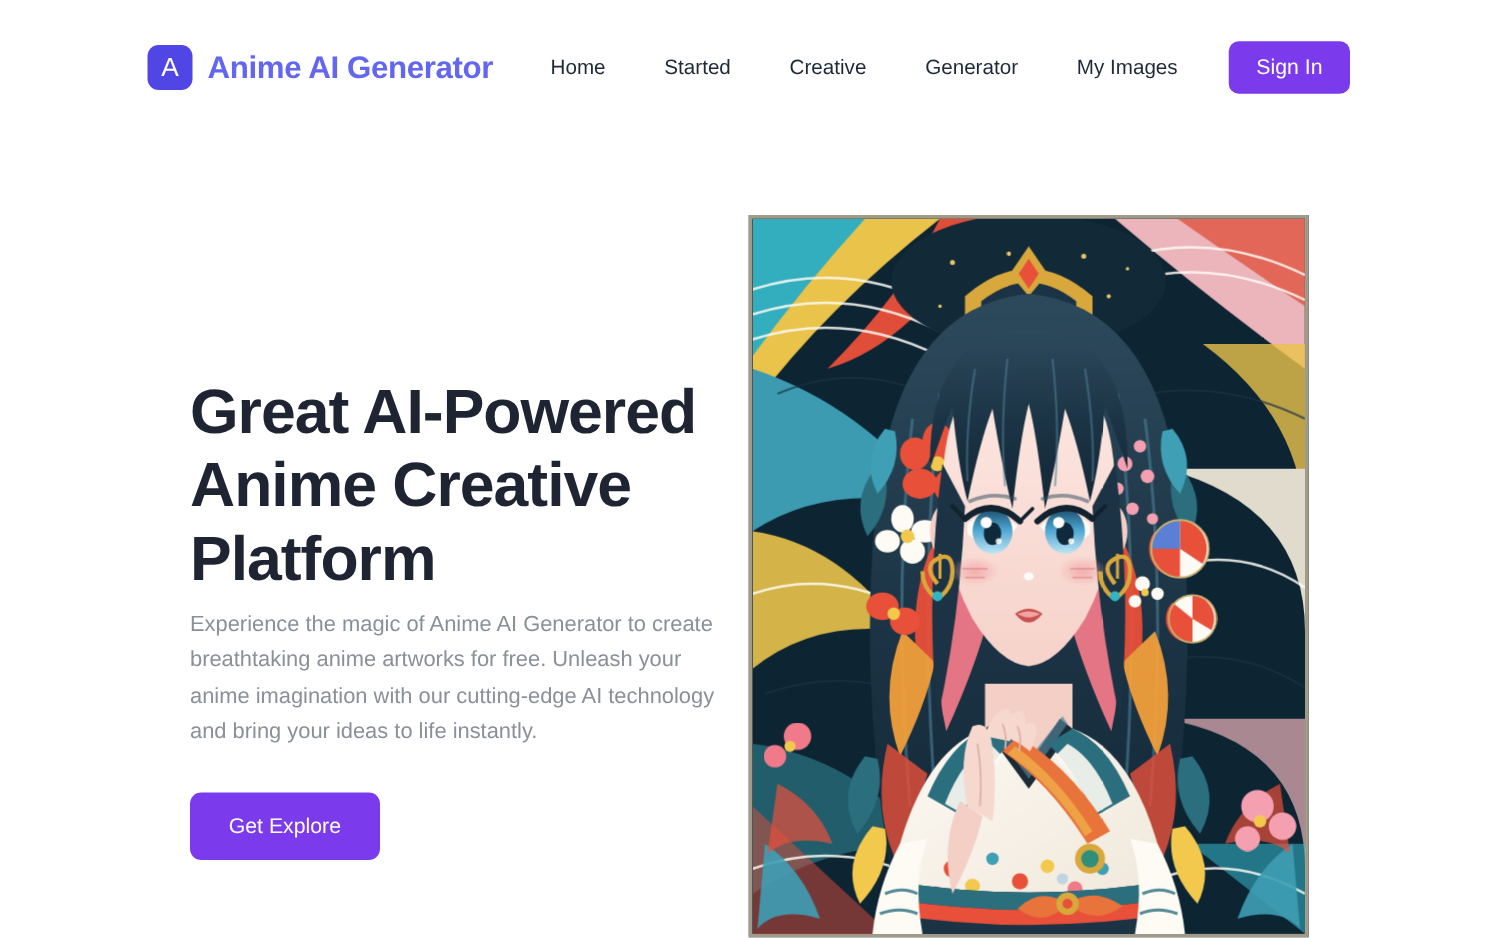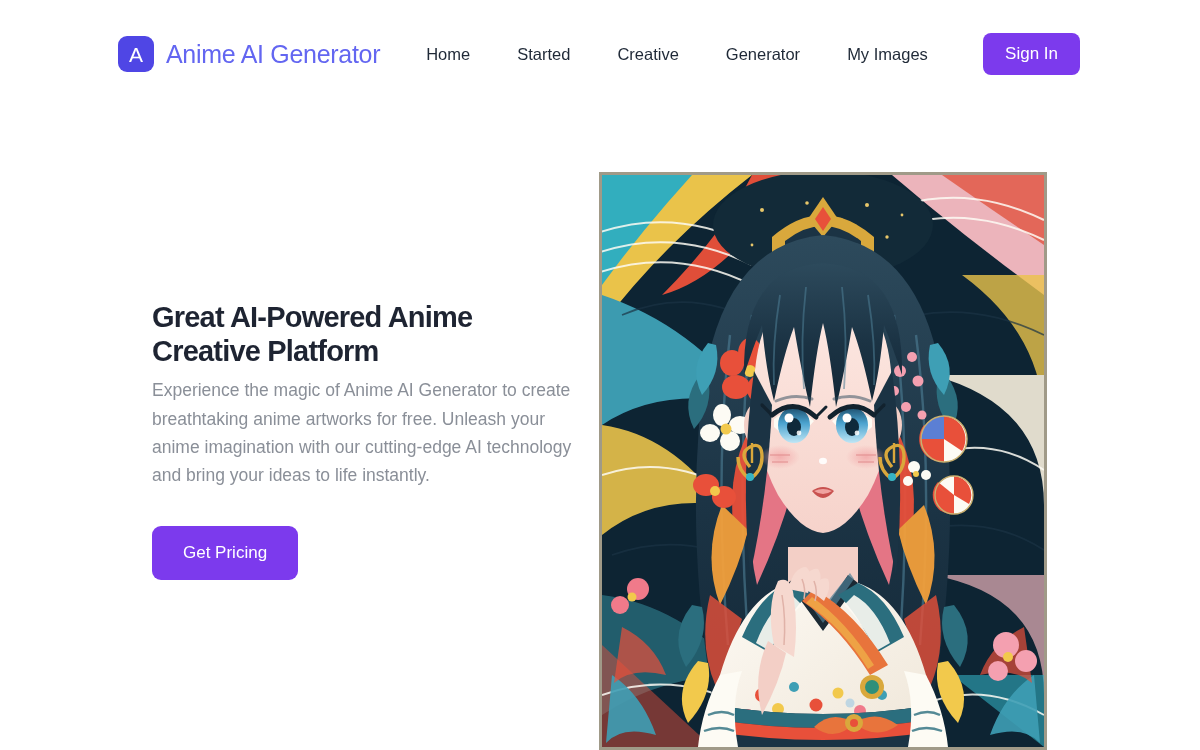--- a/index.html
+++ b/index.html
@@ -21,21 +21,21 @@
   }
   .brand { display: flex; align-items: center; gap: 12px; }
   .logo-badge {
     width: 36px; height: 36px; border-radius: 9px;
     background: #4f46e5;
     display: flex; align-items: center; justify-content: center;
     color: #fff; font-size: 21px; font-weight: 400;
     line-height: 1; font-family: "Liberation Sans", sans-serif;
   }
   .brand-name {
-    font-size: 25px; font-weight: 400; color: #6366f1;
+    font-size: 25px; font-weight: 700; color: #6366f1;
     letter-spacing: -0.3px; white-space: nowrap; text-align: center;
   }
   .nav { display: flex; align-items: center; margin-left: 46px; justify-content: space-between; }
   .nav-item {
     font-size: 16.5px; color: #1f2937; white-space: nowrap;
     padding: 6px 0; margin-right: 47px; cursor: pointer;
     text-decoration: none;
   }
   .nav-item:last-child { margin-right: 0; }
   .signin-btn {
@@ -44,21 +44,21 @@
     border: none; border-radius: 8px;
     font-size: 17px; font-family: "Liberation Sans", sans-serif;
     padding: 11px 22px; cursor: pointer; white-space: nowrap;
   }
 
   
   .hero-left {
     position: absolute; left: 152px; top: 300px; width: 440px;
   }
   .hero-title {
-    font-size: 29px; font-weight: 700; color: #1e2432;
+    font-size: 50px; font-weight: 700; color: #1e2432;
     line-height: 1.18; letter-spacing: -0.8px; max-width: 420px;
   }
   .hero-desc {
     margin-top: 8px;
     font-size: 17.5px; color: #8a8f98; line-height: 1.62;
     max-width: 432px;
   }
   .cta-btn {
     margin-top: 36px;
     display: inline-block;
@@ -99,21 +99,21 @@
       <a class="nav-item">Generator</a>
       <a class="nav-item">My Images</a>
     </div>
 
     <button class="signin-btn">Sign In</button>
   </div>
 
   <div class="hero-left">
     <h1 class="hero-title">Great AI-Powered Anime Creative Platform</h1>
     <p class="hero-desc">Experience the magic of Anime AI Generator to create breathtaking anime artworks for free. Unleash your anime imagination with our cutting-edge AI technology and bring your ideas to life instantly.</p>
-    <button class="cta-btn">Get Pricing</button>
+    <button class="cta-btn">Get Explore</button>
   </div>
 
   <div class="hero-image-wrap">
     <svg viewBox="0 0 442 572" preserveAspectRatio="xMidYMid slice">
       <defs>
         <linearGradient id="hairG" x1="0" y1="0" x2="0" y2="1">
           <stop offset="0%" stop-color="#2d4a5c"></stop>
             <stop offset="55%" stop-color="#1b3344"></stop>
             <stop offset="100%" stop-color="#132736"></stop>
         </linearGradient>

